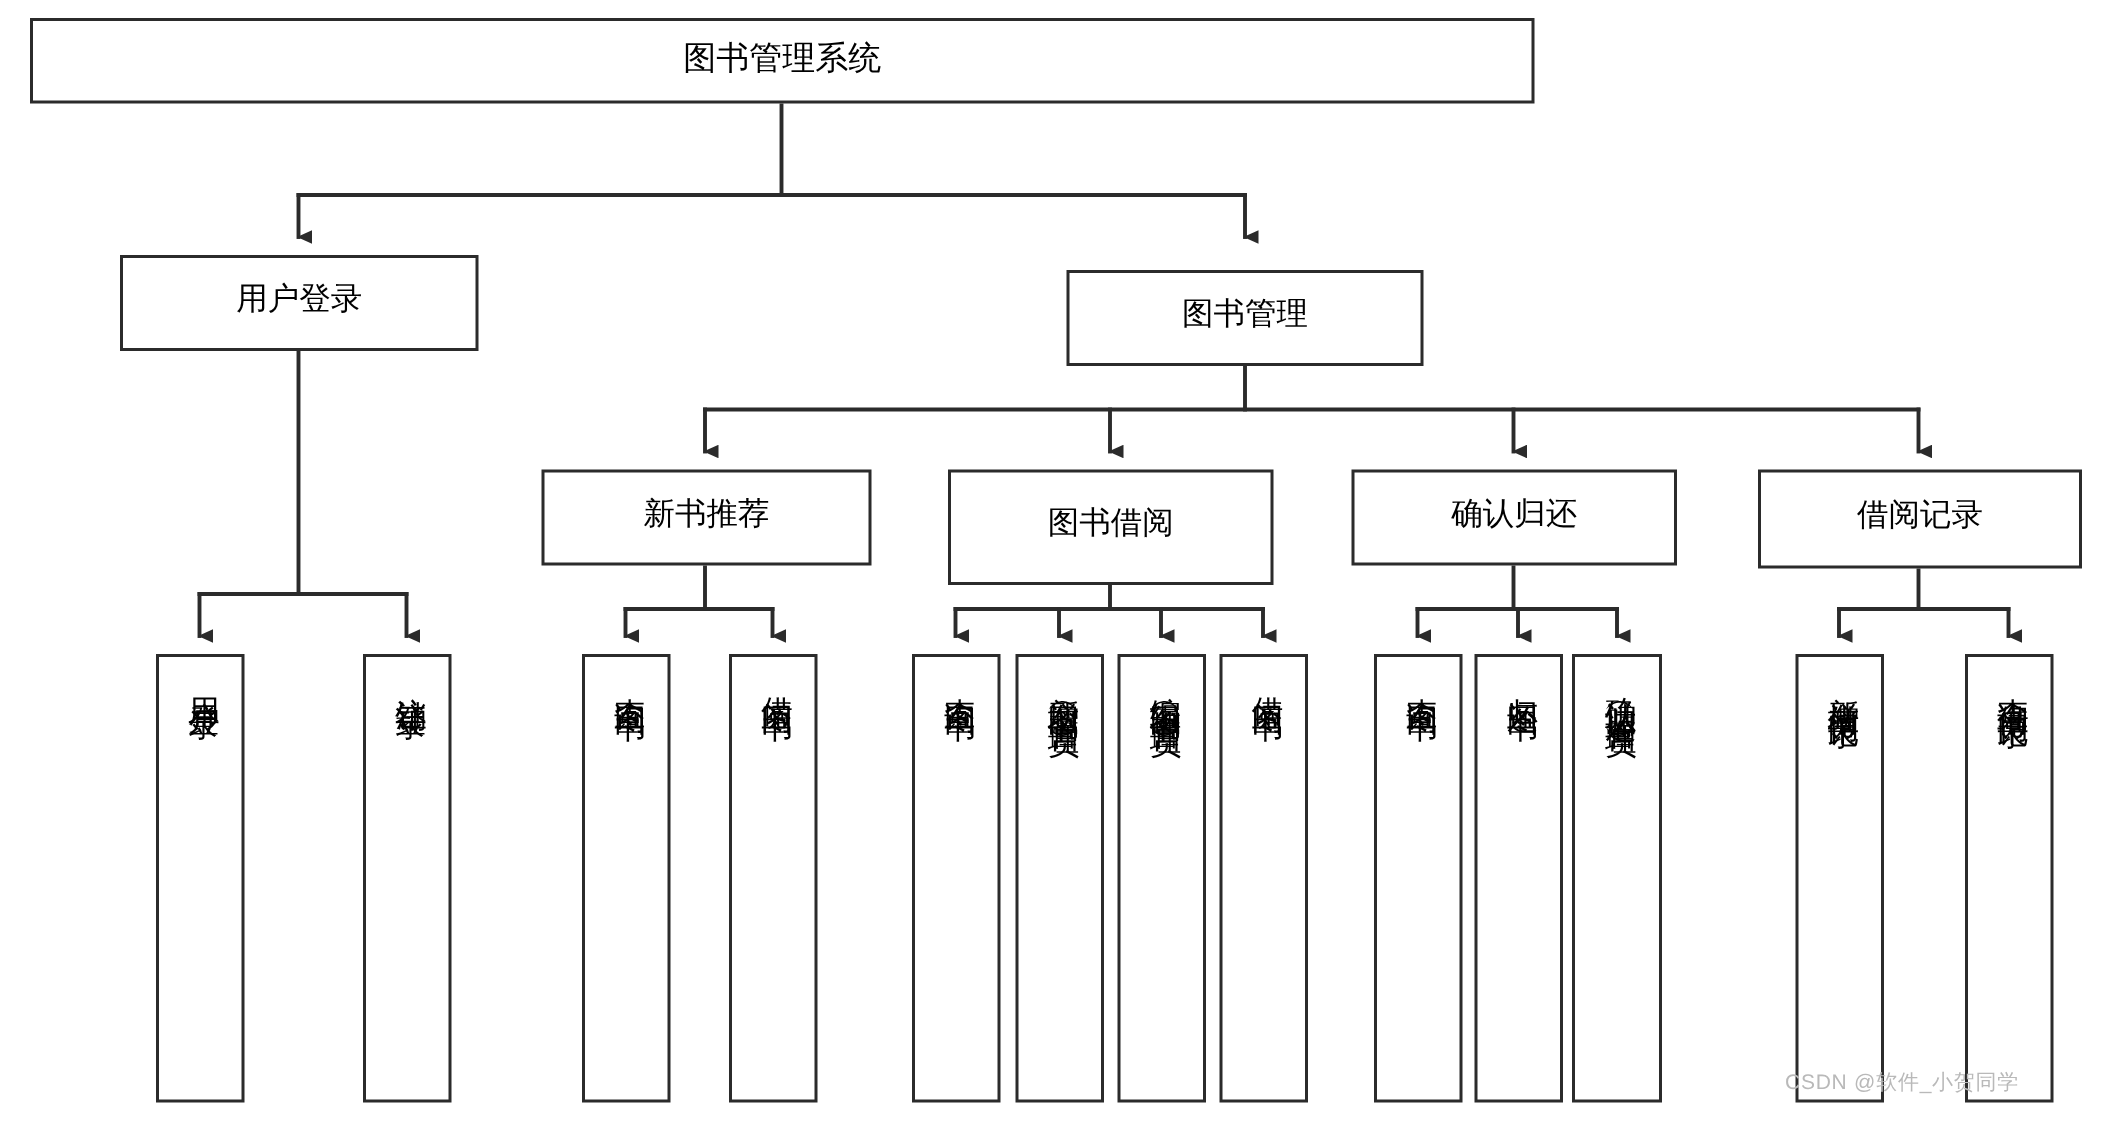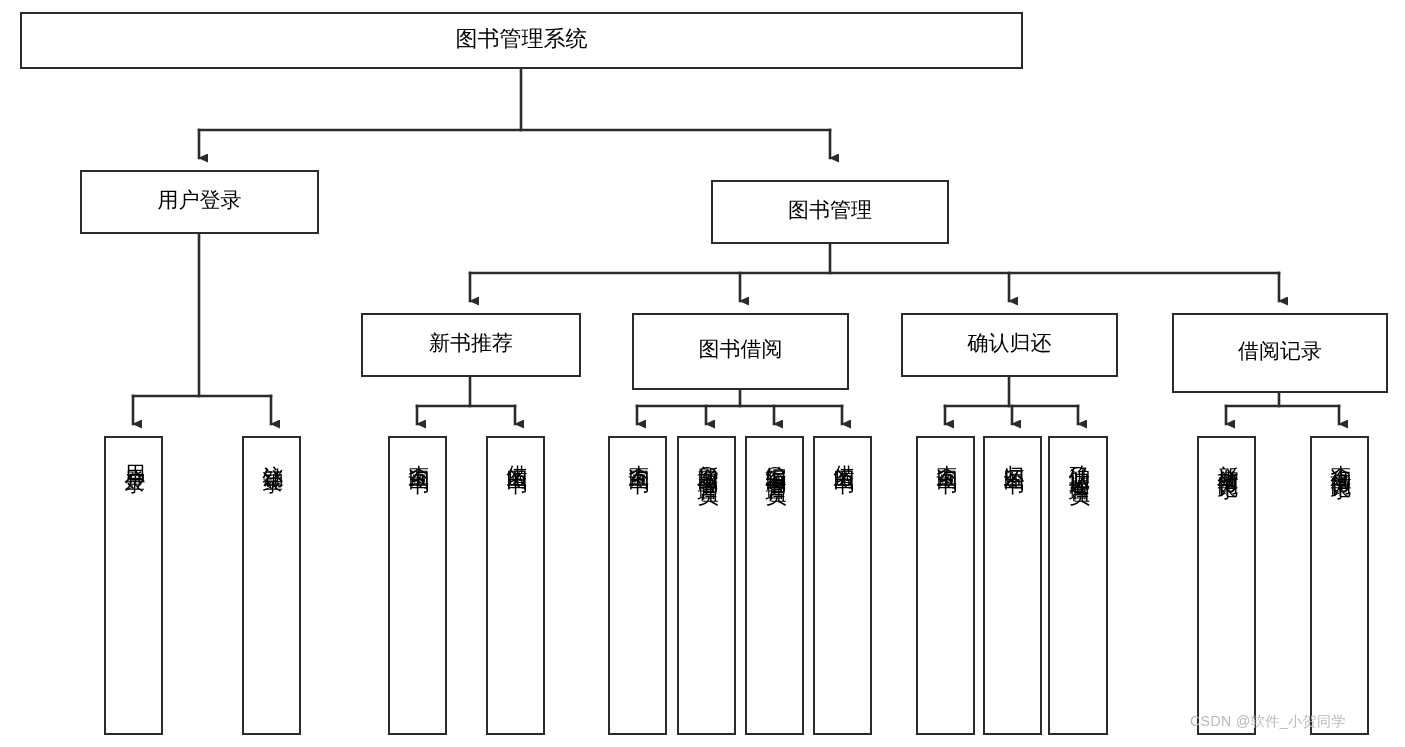--- a/index.html
+++ b/index.html
@@ -146,21 +146,21 @@
   </div>
 
   <div class="node level-3" style="left:632px; top:313px; width:217px; height:77px;">
     <span class="node-label">图书借阅</span>
   </div>
 
   <div class="node level-3" style="left:901px; top:313px; width:217px; height:64px;">
     <span class="node-label">确认归还</span>
   </div>
 
-  <div class="node level-3" style="left:1172px; top:313px; width:216px; height:80px;">
+  <div class="node level-3" style="left:1172px; top:313px; width:216px; height:66px;">
     <span class="node-label">借阅记录</span>
   </div>
 
   <div class="node leaf" style="left:104px; top:436px; width:59px; height:299px;">
     <span class="node-label">用户登录</span>
   </div>
 
   <div class="node leaf" style="left:242px; top:436px; width:59px; height:299px;">
     <span class="node-label">注销登录</span>
   </div>

